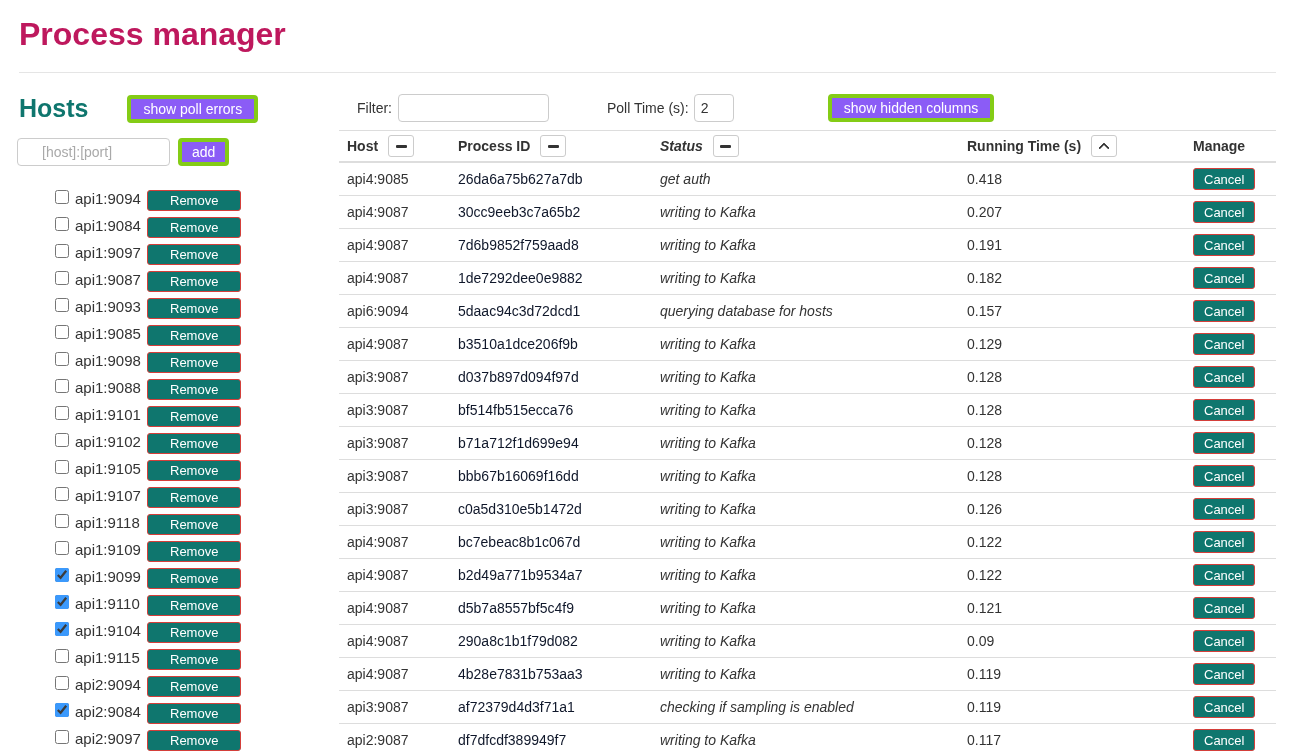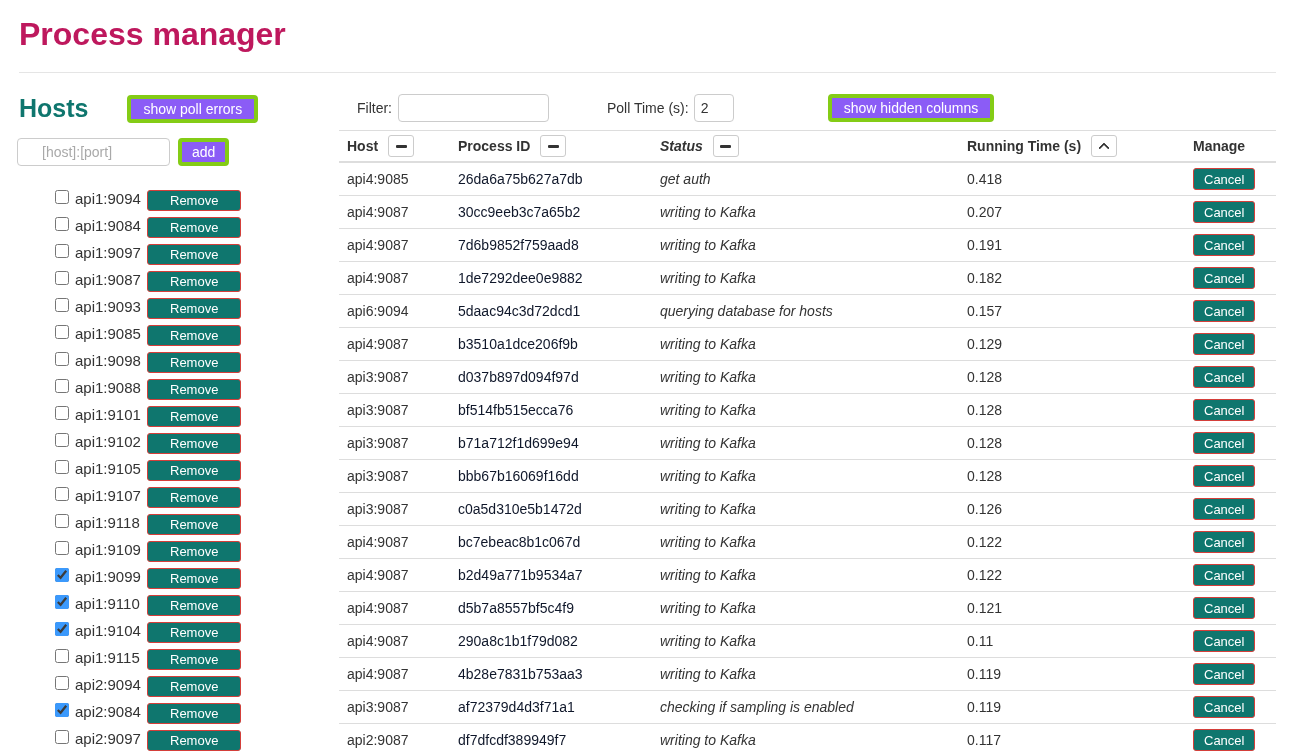--- a/index.html
+++ b/index.html
@@ -387,21 +387,21 @@
     <td class="td-pid"><a href="#" class="pid-link">d5b7a8557bf5c4f9</a></td>
     <td class="td-status">writing to Kafka</td>
     <td class="td-time">0.121</td>
     <td class="td-manage"><button class="btn btn-danger cancel-button">Cancel</button></td>
   </tr>
 
   <tr class="proc-row">
     <td class="td-host">api4:9087</td>
     <td class="td-pid"><a href="#" class="pid-link">290a8c1b1f79d082</a></td>
     <td class="td-status">writing to Kafka</td>
-    <td class="td-time">0.11</td>
+    <td class="td-time">0.09</td>
     <td class="td-manage"><button class="btn btn-danger cancel-button">Cancel</button></td>
   </tr>
 
   <tr class="proc-row">
     <td class="td-host">api4:9087</td>
     <td class="td-pid"><a href="#" class="pid-link">4b28e7831b753aa3</a></td>
     <td class="td-status">writing to Kafka</td>
     <td class="td-time">0.119</td>
     <td class="td-manage"><button class="btn btn-danger cancel-button">Cancel</button></td>
   </tr>

